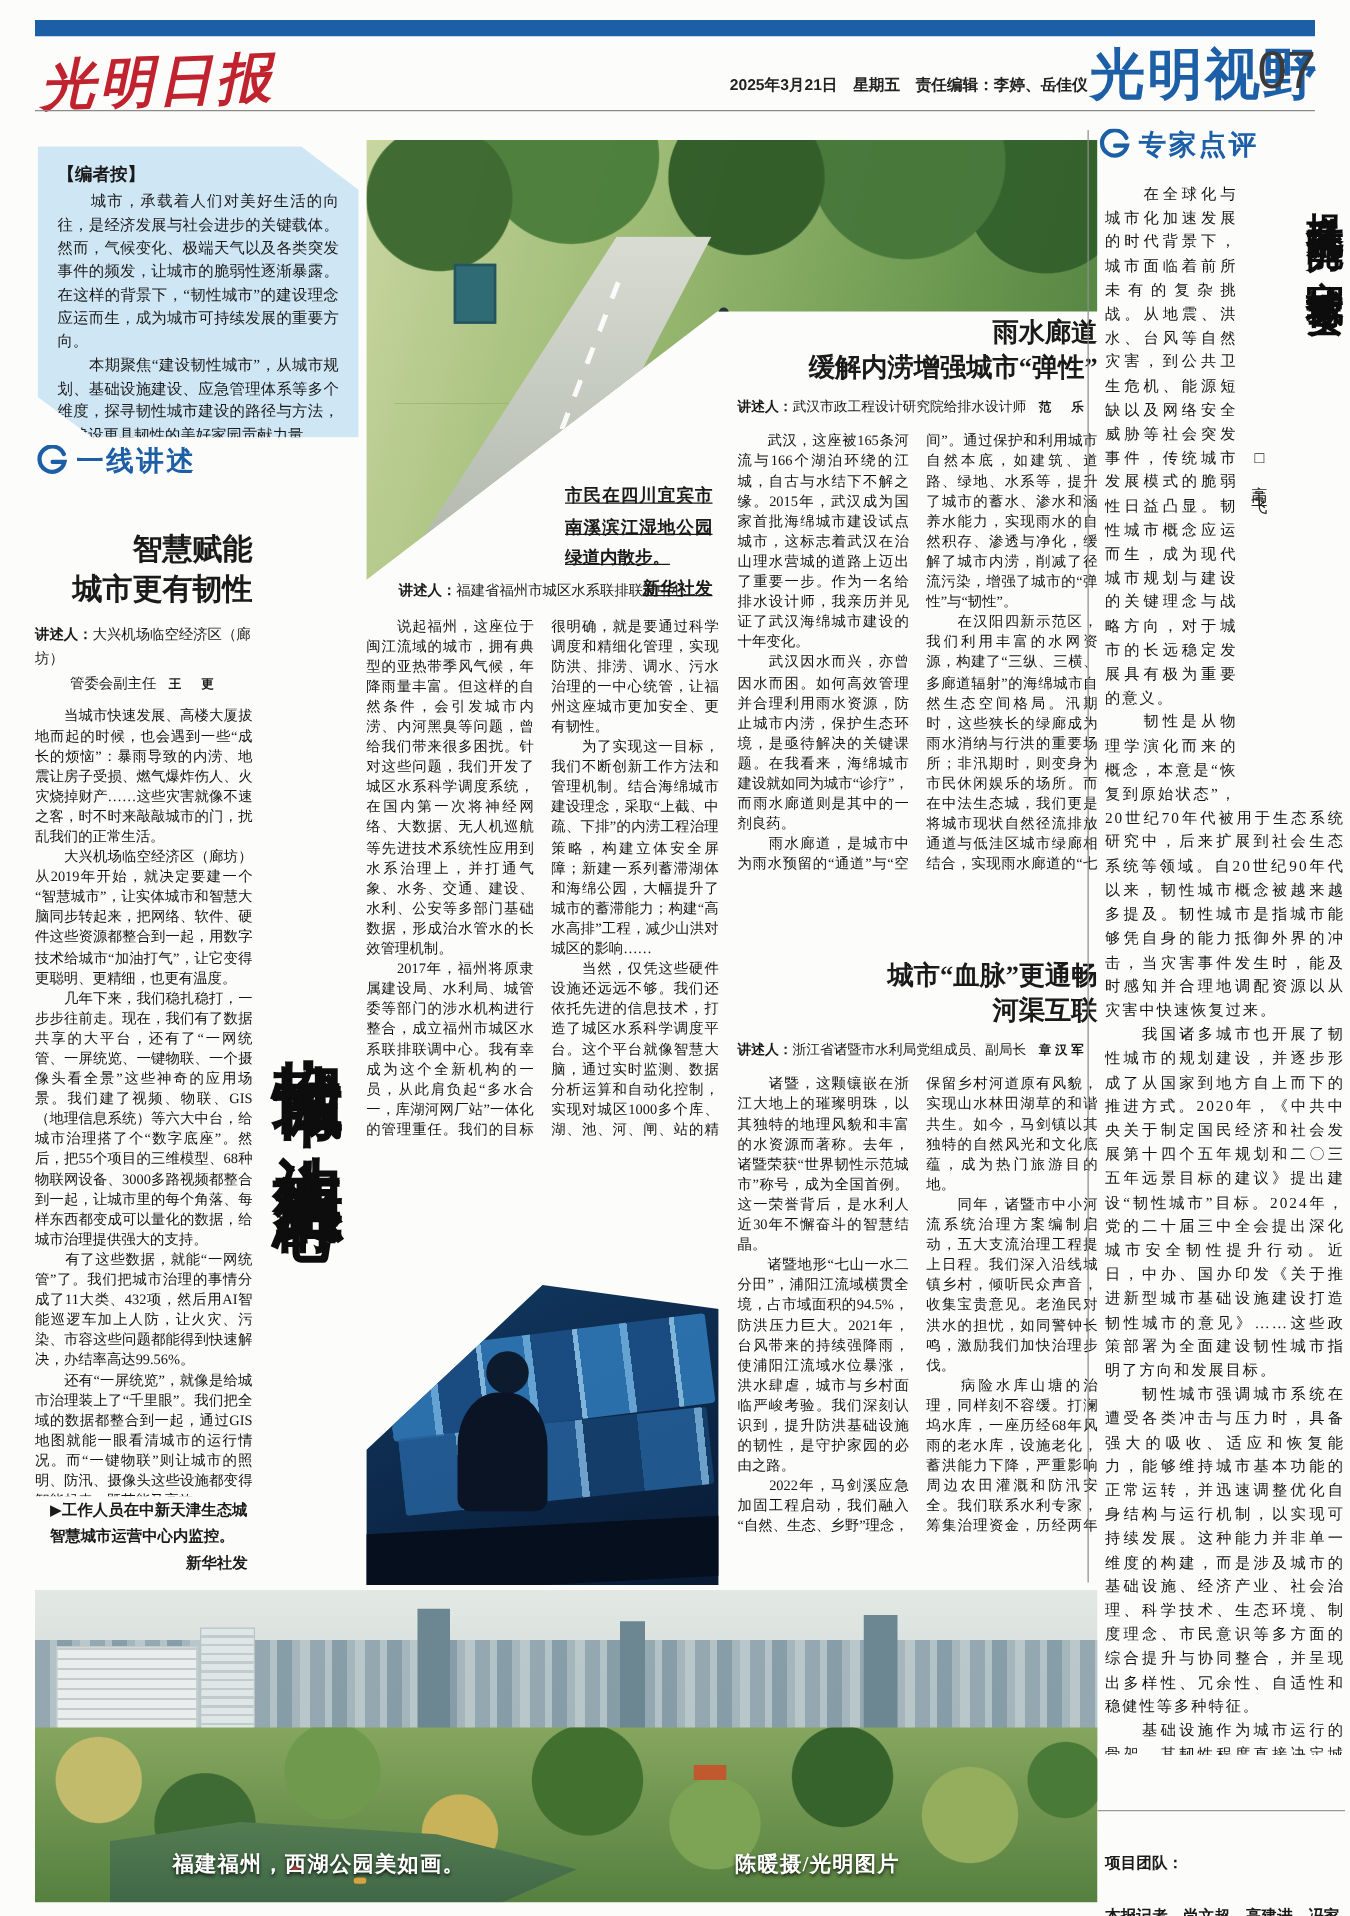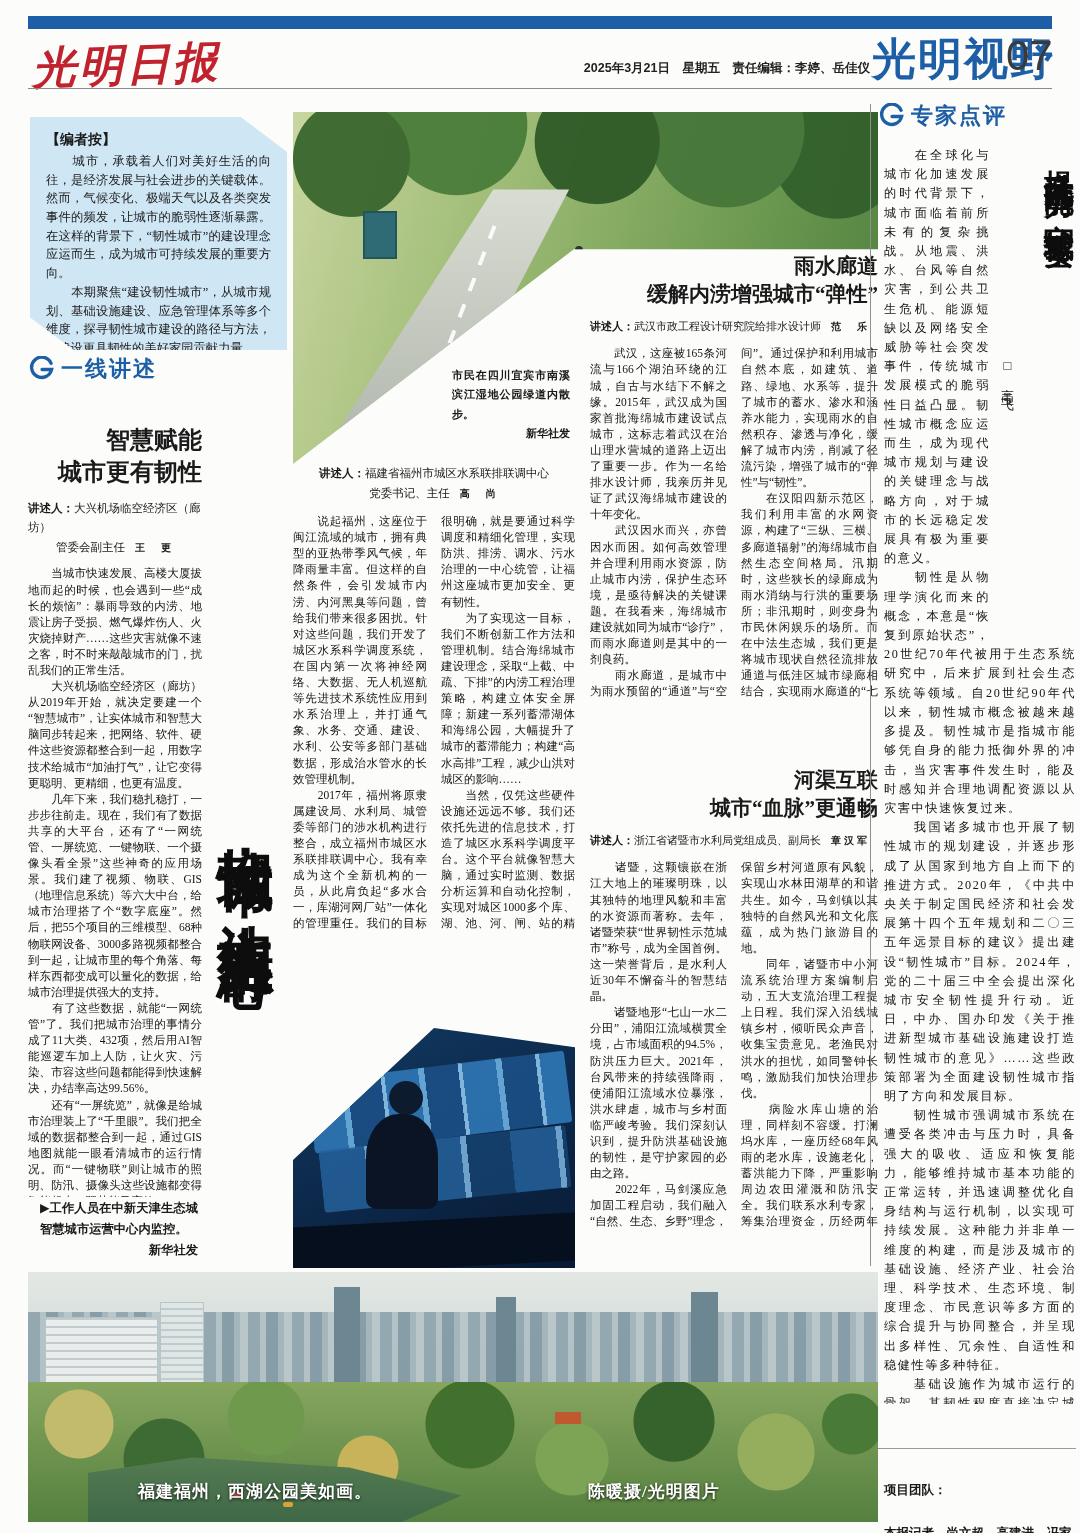--- a/index.html
+++ b/index.html
@@ -69,22 +69,22 @@
       background:linear-gradient(#d8dcd2,#b0b5ac);
       clip-path:polygon(42% 0,60% 0,26% 100%,0 100%);}
   .park-line{position:absolute;left:27%;top:30%;width:4px;height:66%;
       background:repeating-linear-gradient(#ffffff 0 14px,transparent 14px 28px);
       transform:rotate(21deg);opacity:.9;}
   .park-sign{position:absolute;left:12%;top:28%;width:30px;height:44px;
       background:#2f6b74;border:2px solid #24545c;}
   .park-person{position:absolute;}
   .park-person .ph{width:8px;height:8px;border-radius:50%;margin:0 auto;}
   .park-person .pb{width:11px;height:21px;border-radius:4px 4px 2px 2px;}
-  .cap-top{left:452px;top:366px;width:118px;font-size:11px;font-weight:700;
-      line-height:1.75;text-align:justify;}
+  .cap-top{left:452px;top:386px;width:118px;font-size:14px;font-weight:700;
+      line-height:1.75;text-align:justify;text-decoration:underline;}
   .cap-top .credit{display:block;text-align:right;}
 
   
   .a2-wrap{left:293px;top:456px;width:282px;}
   .a2-title{font-size:21px;}
   .a2 .speaker{margin-top:8px;text-align:center;}
   .a2 .body-text{height:430px;margin-top:10px;}
 
   
   .photo-mon{left:293px;top:1028px;width:282px;height:240px;
@@ -226,21 +226,20 @@
     </div>
   </div>
   <div class="abs cap-top">
     <span>市民在四川宜宾市南溪滨江湿地公园绿道内散步。</span>
     <span class="credit">新华社发</span>
   </div>
 
   <div class="abs a2-wrap a2">
     <div class="speaker">
       <div><b class="pre">讲述人：</b><span>福建省福州市城区水系联排联调中心</span></div>
-      <div><span>党委书记、主任</span><b class="sp-name">高　尚</b></div>
     </div>
     <div class="body-text cols2">　　说起福州，这座位于闽江流域的城市，拥有典型的亚热带季风气候，年降雨量丰富。但这样的自然条件，会引发城市内涝、内河黑臭等问题，曾给我们带来很多困扰。针对这些问题，我们开发了城区水系科学调度系统，在国内第一次将神经网络、大数据、无人机巡航等先进技术系统性应用到水系治理上，并打通气象、水务、交通、建设、水利、公安等多部门基础数据，形成治水管水的长效管理机制。
 　　2017年，福州将原隶属建设局、水利局、城管委等部门的涉水机构进行整合，成立福州市城区水系联排联调中心。我有幸成为这个全新机构的一员，从此肩负起“多水合一，库湖河网厂站”一体化的管理重任。我们的目标很明确，就是要通过科学调度和精细化管理，实现防洪、排涝、调水、污水治理的一中心统管，让福州这座城市更加安全、更有韧性。
 　　为了实现这一目标，我们不断创新工作方法和管理机制。结合海绵城市建设理念，采取“上截、中疏、下排”的内涝工程治理策略，构建立体安全屏障；新建一系列蓄滞湖体和海绵公园，大幅提升了城市的蓄滞能力；构建“高水高排”工程，减少山洪对城区的影响……
 　　当然，仅凭这些硬件设施还远远不够。我们还依托先进的信息技术，打造了城区水系科学调度平台。这个平台就像智慧大脑，通过实时监测、数据分析运算和自动化控制，实现对城区1000多个库、湖、池、河、闸、站的精准管控。在汛期，它是我们应急指挥的“最强大脑”，能够高效运算，助力防台防涝；在非汛期，它则是我们“智慧水系”的管理工具，充分利用闽江潮汐、群闸联动，让内河的水活起来、清起来。
 　　此外，我们还开发了积水风险点智慧监测预警平台，城区共有69处积水风险点监测点位，通过地埋式积水仪和AI智能摄像机，实时监测全市积水风险点和下穿通道的积水情况。这样一来，我们就能在最短的时间内消除积水风险，确保市民的生命财产安全。
 　　这些举措取得了显著成效。近年来，福州经受住了多次台风和短历时强降雨的考验。特别是2023年，我们在40天内连续面对两场台风带来的创历史极值降雨量时，依然能够迅速响应、有效应对。未来，我们将继续探索和实践韧性城市建设的新路径，让福州成为一座更加安全、更加宜居、更加美好的韧性城市。</div>
   </div>
 
   <div class="abs photo-mon">
@@ -264,22 +263,22 @@
 　　武汉因水而兴，亦曾因水而困。如何高效管理并合理利用雨水资源，防止城市内涝，保护生态环境，是亟待解决的关键课题。在我看来，海绵城市建设就如同为城市“诊疗”，而雨水廊道则是其中的一剂良药。
 　　雨水廊道，是城市中为雨水预留的“通道”与“空间”。通过保护和利用城市自然本底，如建筑、道路、绿地、水系等，提升了城市的蓄水、渗水和涵养水能力，实现雨水的自然积存、渗透与净化，缓解了城市内涝，削减了径流污染，增强了城市的“弹性”与“韧性”。
 　　在汉阳四新示范区，我们利用丰富的水网资源，构建了“三纵、三横、多廊道辐射”的海绵城市自然生态空间格局。汛期时，这些狭长的绿廊成为雨水消纳与行洪的重要场所；非汛期时，则变身为市民休闲娱乐的场所。而在中法生态城，我们更是将城市现状自然径流排放通道与低洼区城市绿廊相结合，实现雨水廊道的“七十二变”。
 　　面对高密度城市建成区的挑战，我们也有应对策略。在后襄河公园综合改造项目中，我们结合区域地形与水域资源，打造点线面相结合的大型海绵系统。这一系统不仅有效消纳了自身雨水径流，还通过天然调蓄，控制了周边约21.8公顷范围的雨水径流。同时，我们还运用新技术、新材料，如具有光催化冷却功能的降温透气地面铺装，改善微小气候，缓解热岛效应。
 　　江汉朝宗，两江四岸，是武汉独特的生态禀赋。在青山江滩，我们将缓坡式堤防与滩地有机融合，采用海绵设施如植被缓冲带等，赋予生态廊道多重生态功能。临江大道、武昌生态文化长廊、东湖绿道等一系列海绵城市示范项目，实现了雨水径流的生态化收集、调蓄与净化，极大改善了城市环境与市民生活质量。
 　　截至2024年12月，武汉已完成约454.6平方公里的海绵城市建设，占建成区面积的45%，构建了与长江流域丰水型超大城市相匹配的海绵城市建设新模式。</div>
   </div>
 
   <div class="abs a4-wrap a4">
     <div class="a-title a34-title">
+      <div>城市“血脉”更通畅</div>
       <div>河渠互联</div>
-      <div>城市“血脉”更通畅</div>
     </div>
     <div class="speaker one-line">
       <b class="pre">讲述人：</b><span>浙江省诸暨市水利局党组成员、副局长</span><b class="sp-name">章汉军</b>
     </div>
     <div class="body-text cols2">　　诸暨，这颗镶嵌在浙江大地上的璀璨明珠，以其独特的地理风貌和丰富的水资源而著称。去年，诸暨荣获“世界韧性示范城市”称号，成为全国首例。这一荣誉背后，是水利人近30年不懈奋斗的智慧结晶。
 　　诸暨地形“七山一水二分田”，浦阳江流域横贯全境，占市域面积的94.5%，防洪压力巨大。2021年，台风带来的持续强降雨，使浦阳江流域水位暴涨，洪水肆虐，城市与乡村面临严峻考验。我们深刻认识到，提升防洪基础设施的韧性，是守护家园的必由之路。
 　　2022年，马剑溪应急加固工程启动，我们融入“自然、生态、乡野”理念，保留乡村河道原有风貌，实现山水林田湖草的和谐共生。如今，马剑镇以其独特的自然风光和文化底蕴，成为热门旅游目的地。
 　　同年，诸暨市中小河流系统治理方案编制启动，五大支流治理工程提上日程。我们深入沿线城镇乡村，倾听民众声音，收集宝贵意见。老渔民对洪水的担忧，如同警钟长鸣，激励我们加快治理步伐。
 　　病险水库山塘的治理，同样刻不容缓。打澜坞水库，一座历经68年风雨的老水库，设施老化，蓄洪能力下降，严重影响周边农田灌溉和防汛安全。我们联系水利专家，筹集治理资金，历经两年水库焕然一新，重新焕发出强大的洪水拦蓄能力。
 　　渠系整治工作则是优化城市排涝布局的关键。在一条老街区河渠整治中，我们遭遇复杂地下管网带来的挑战。施工不慎挖破污水管，污水四溢，我们与水务、环保等部门抢修管道，重新规划渠系路线。居民从抱怨到理解支持，这份勠力同心的力量，让我们深感温暖。

